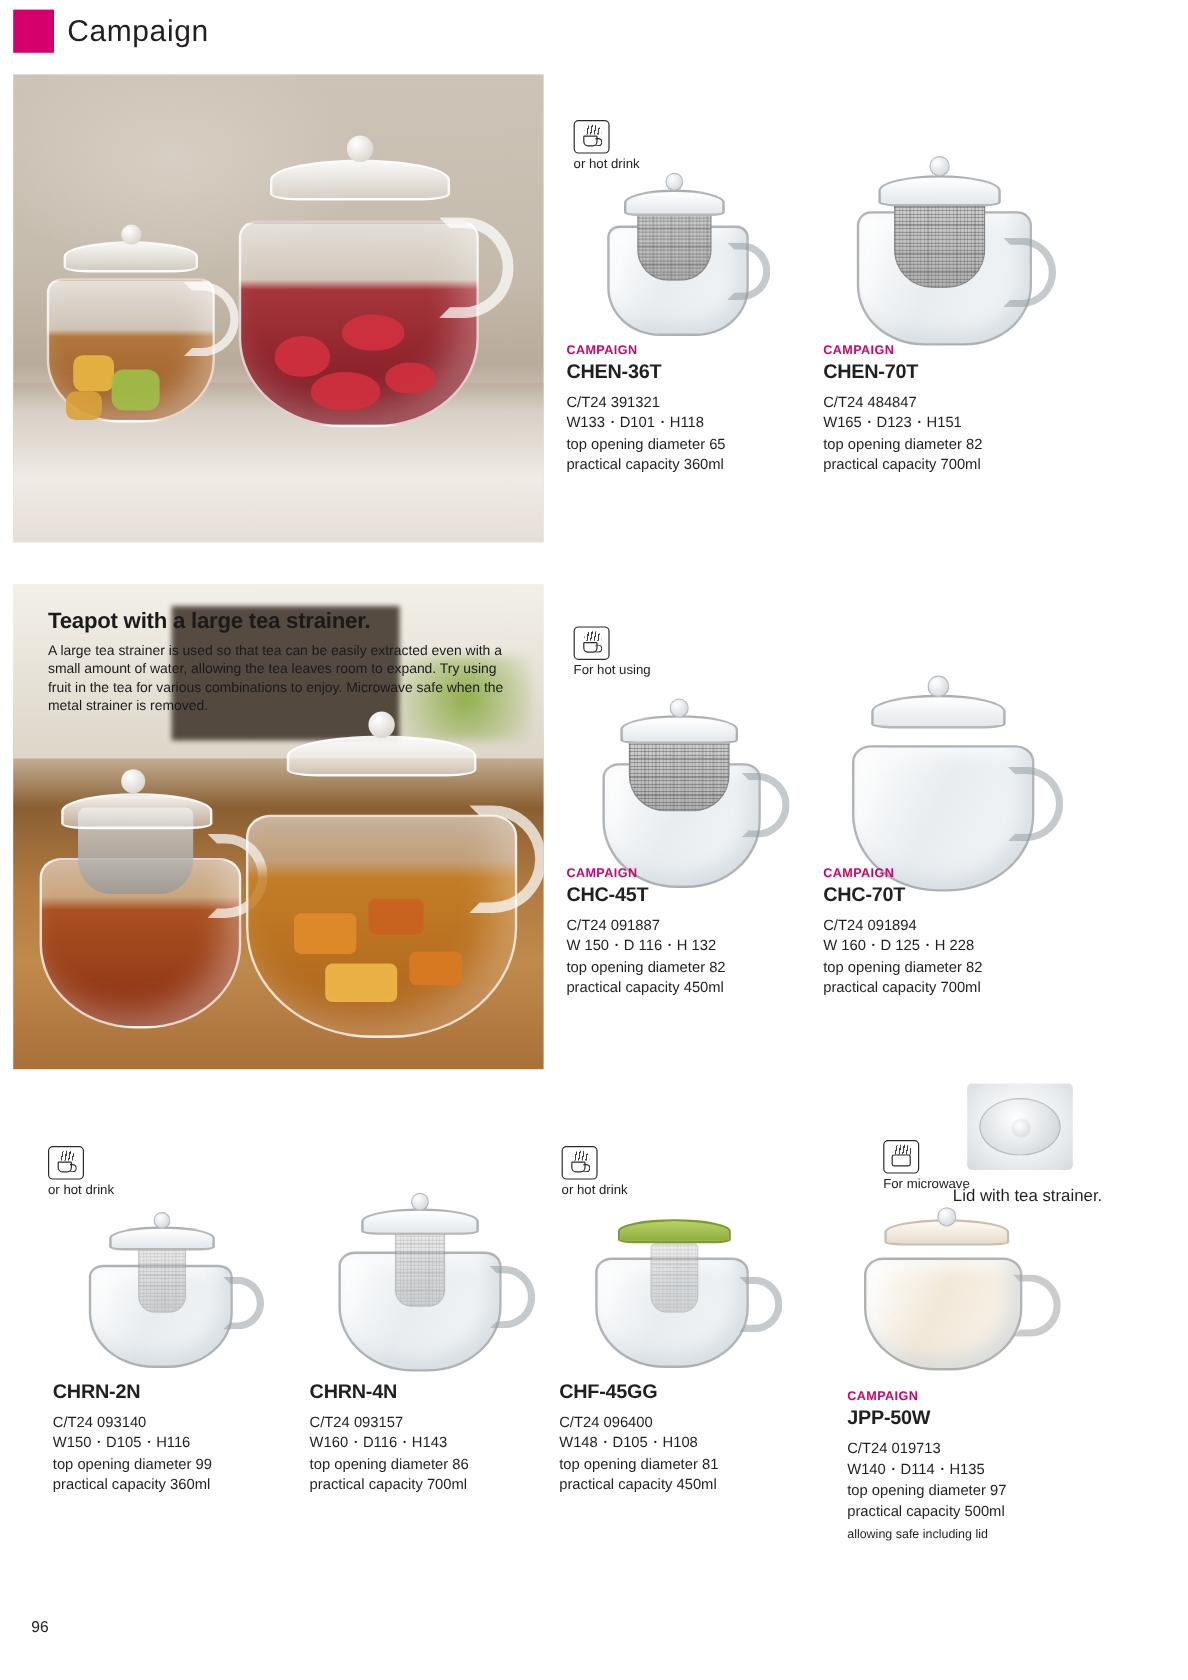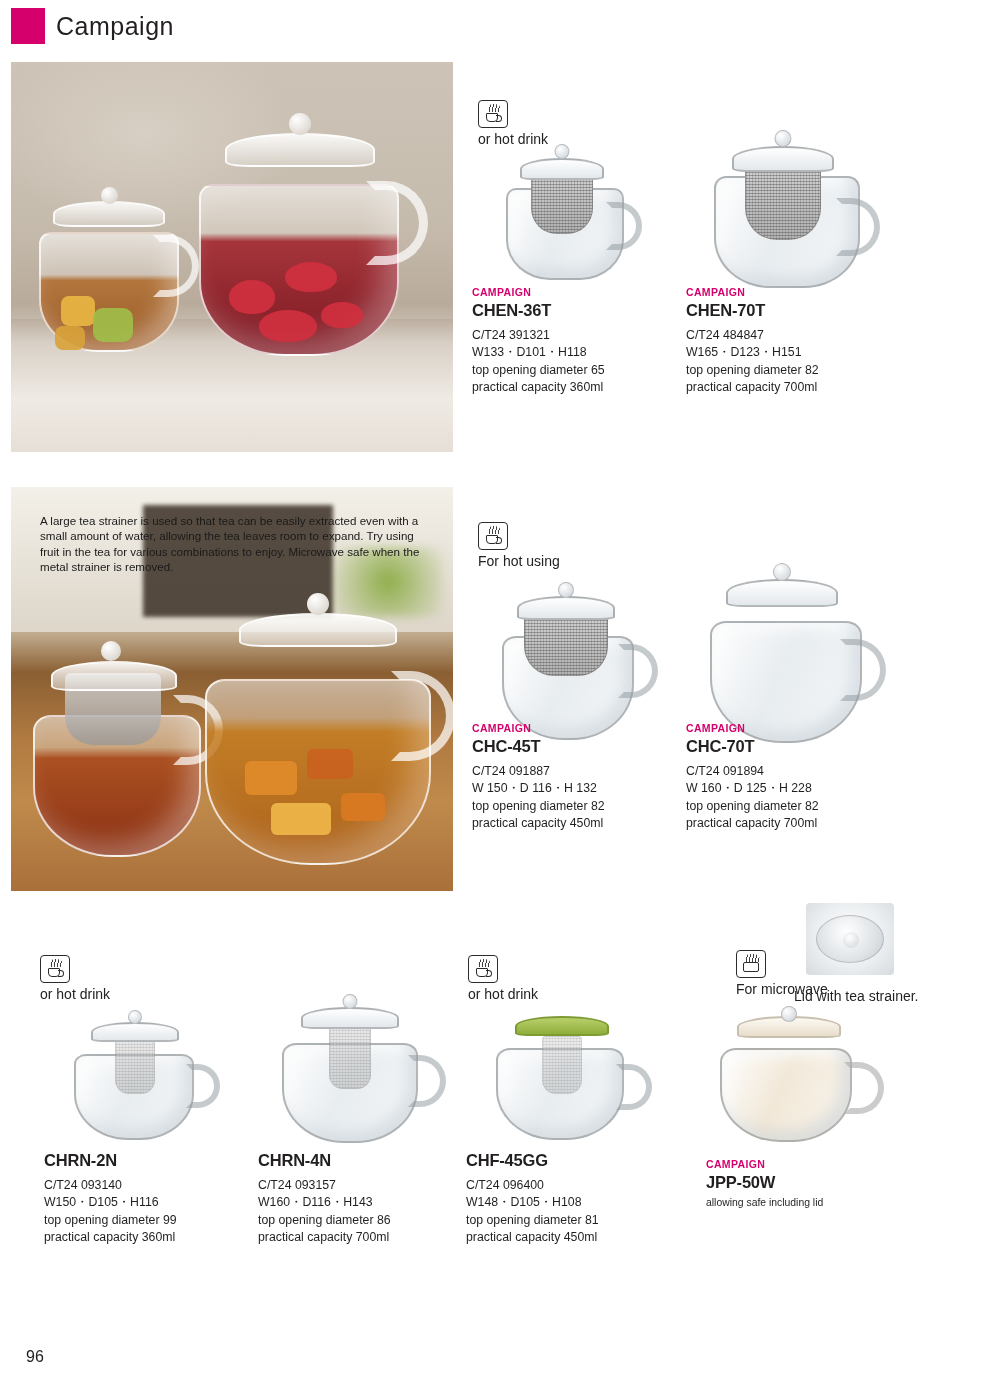--- a/index.html
+++ b/index.html
@@ -193,21 +193,21 @@
   .icon-frame .steam {
     position:absolute; left: 8px; top: 3px; width: 14px; height: 8px;
     background:
       repeating-linear-gradient(100deg, #2b2b2b 0 1px, transparent 1px 3px);
     border-radius: 6px 6px 0 0;
     opacity:.9;
   }
   .icon-frame.mw .cup { left:6px; width:16px; height:10px; border-radius:2px; }
   .icon-frame.mw .cup:after{ display:none; }
   .icon-frame.mw .steam { left:7px; width:16px; }
-  .icon-caption { font-size: 14px; margin-top: 3px; color:#222; }
+  .icon-caption { font-size: 11px; margin-top: 3px; color:#222; }
 
   
   .tp { position:absolute; }
   .tp .glass {
     position:absolute; left:0; bottom:0; width:100%;
     border:2px solid rgba(120,125,130,.55);
     background: linear-gradient(115deg, rgba(255,255,255,.95), rgba(226,232,236,.8) 45%, rgba(244,247,249,.95));
     box-shadow: inset -8px -8px 16px rgba(190,200,208,.5), inset 6px 6px 14px rgba(255,255,255,.9);
   }
   .tp .lid {
@@ -230,21 +230,21 @@
   .tp .mesh {
     position:absolute; left:50%; transform:translateX(-50%);
     background:
       repeating-linear-gradient(0deg, rgba(110,110,110,.55) 0 1px, rgba(210,210,210,.25) 1px 3px),
       repeating-linear-gradient(90deg, rgba(110,110,110,.45) 0 1px, rgba(215,215,215,.2) 1px 3px),
       linear-gradient(to bottom, #cfcfcf, #9b9b9b);
     border:1px solid rgba(120,120,120,.6);
   }
 
   .page-number {
-    position:absolute; left: 26px; top: 1348px; font-size: 16px; color:#222;
+    position:absolute; left: 26px; top: 1348px; font-size: 13px; color:#222;
   }
 
   .lid-photo {
     position:absolute; left: 806px; top: 903px; width: 88px; height: 72px;
     background: radial-gradient(ellipse at 50% 45%, #ffffff 0%, #eceff1 55%, #d6dade 100%);
     border-radius: 4px;
   }
   .lid-photo .disc {
     position:absolute; left:10px; top:12px; width:68px; height:48px; border-radius:50%;
     background: radial-gradient(circle at 45% 35%, #ffffff, #dfe3e6 60%, #c6ccd1 100%);
@@ -347,20 +347,21 @@
     <div class="fr" style="left:46px;bottom:70px;width:52px;height:34px;background:#e08a2a;"></div>
     <div class="fr" style="left:108px;bottom:86px;width:46px;height:30px;background:#c9621f;"></div>
     <div class="fr" style="left:72px;bottom:30px;width:60px;height:32px;background:#efb64a;"></div>
     <div class="fr" style="left:142px;bottom:44px;width:44px;height:28px;background:#d97a22;"></div>
     <div class="handle"></div>
     <div class="lid"></div>
       <div class="knob"></div>
   </div>
 </div>
 <div class="mid-text">
+  <div class="mid-title">Teapot with a large tea strainer.</div>
   <div class="mid-body">A large tea strainer is used so that tea can be easily extracted even with a small amount of water, allowing the tea leaves room to expand. Try using fruit in the tea for various combinations to enjoy.
 Microwave safe when the metal strainer is removed.</div>
 </div>
 
 <div class="icon-block" style="left:478px; top:522px;">
   <div class="icon-frame">
     <div class="steam"></div>
       <div class="cup"></div>
   </div>
   <div class="icon-caption">For hot using</div>
@@ -482,16 +483,20 @@
   <div class="tp" style="left:20px; top:0; width:166px; height:132px;">
     <div class="glass" style="left:4px; width:132px; height:94px; border-radius:16px 16px 60px 60px / 14px 14px 52px 52px; background:linear-gradient(115deg, rgba(255,255,255,.95), rgba(238,226,206,.8) 45%, rgba(250,246,238,.95));"></div>
     <div class="handle" style="right:-2px; top:52px; width:40px; height:52px; border-color:rgba(170,170,172,.6); border-left-color:transparent;"></div>
     <div class="lid" style="top:6px; width:104px; height:22px; margin-left:-10px; background:linear-gradient(to bottom,#fdfaf3,#e7ddcb); border-color:#c9bfae;"></div>
     <div class="knob" style="top:-4px; width:16px; height:16px; margin-left:-10px;"></div>
   </div>
 </div>
 <div class="product" style="left:706px; top:1158px; width:220px;">
   <div class="label-campaign">CAMPAIGN</div>
   <div class="prod-code">JPP-50W</div>
+  <div class="prod-specs">C/T24    019713
+W140・D114・H135
+top opening diameter 97
+practical capacity 500ml</div>
   <div class="prod-note">allowing safe including lid</div>
 </div>
 
 <div class="page-number">96</div>
 
 </body></html>

